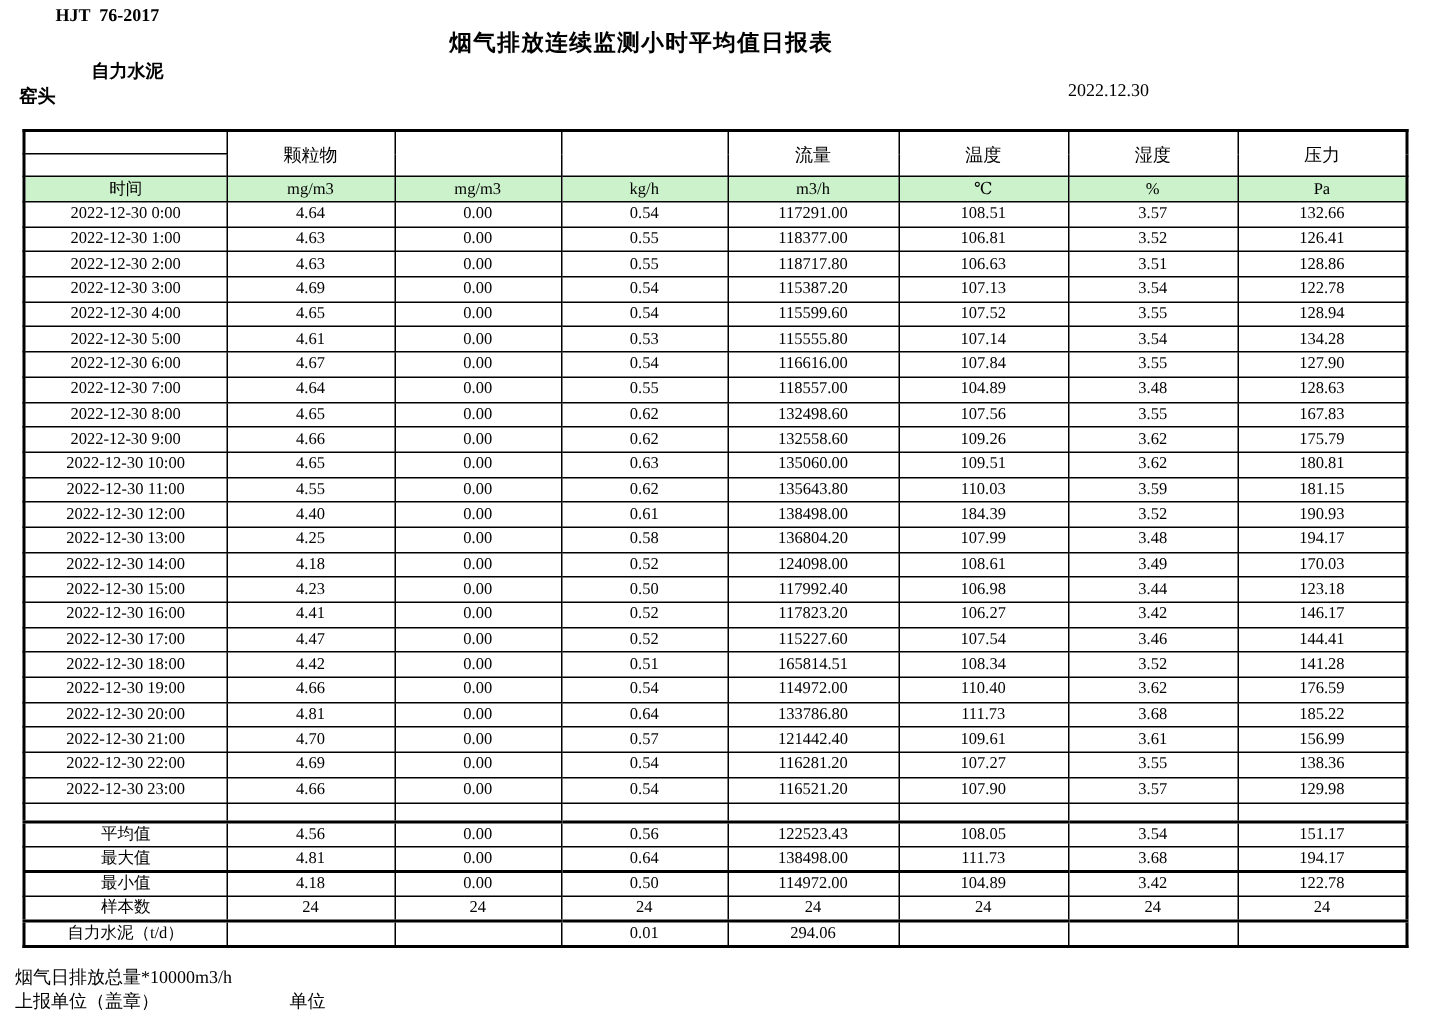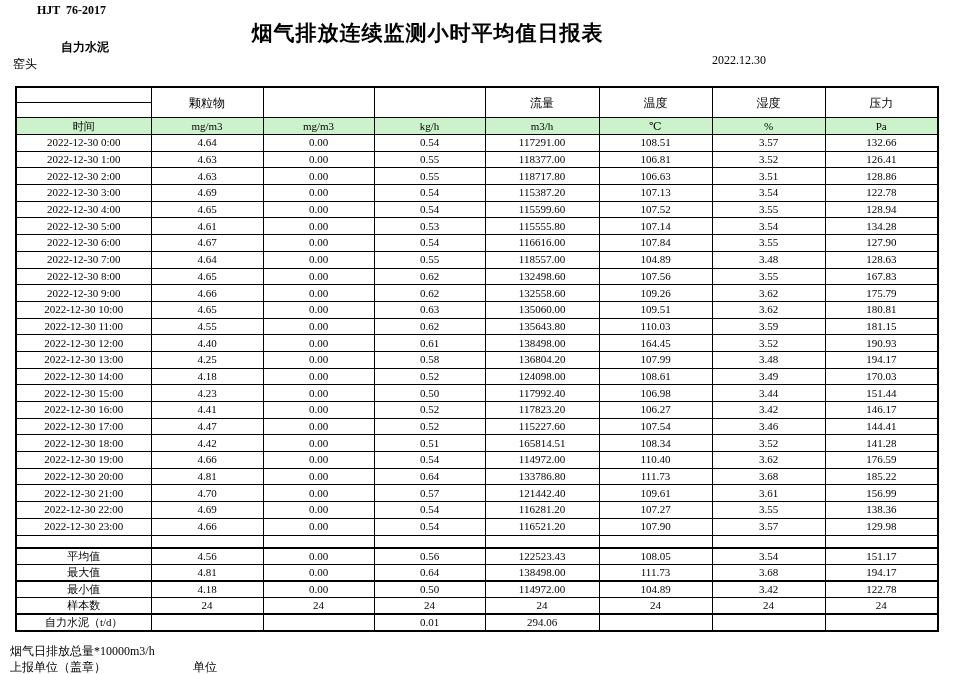--- a/index.html
+++ b/index.html
@@ -1,23 +1,23 @@
 <!DOCTYPE html>
 <html><head>
 <meta charset="utf-8">
 <style>
   html,body{margin:0;padding:0;}
   body{
     width:955px;height:674px;position:relative;background:#ffffff;color:#000;
     font-family:"Liberation Serif","DejaVu Serif",serif;
   }
   .std{position:absolute;left:37px;top:3px;font-size:12px;font-weight:bold;white-space:pre;}
-  .title{position:absolute;left:0;top:19px;width:855px;text-align:center;font-size:21px;font-weight:bold;letter-spacing:1px;}
+  .title{position:absolute;left:0;top:19px;width:855px;text-align:center;font-size:15px;font-weight:bold;letter-spacing:1px;}
   .company{position:absolute;left:13px;top:39px;font-size:12px;font-weight:bold;margin-left:48px;}
-  .kiln{position:absolute;left:13px;top:56px;font-size:12px;font-weight:normal;}
+  .kiln{position:absolute;left:13px;top:56px;font-size:12px;font-weight:bold;}
   .date{position:absolute;left:712px;top:53px;font-size:12px;}
   table{
     position:absolute;left:15px;top:86px;width:922px;
     border-collapse:collapse;table-layout:fixed;border:2px solid #000;padding-left:17px;
   }
   td{
     border:1px solid #000;text-align:center;vertical-align:middle;
     font-size:11px;padding:0;overflow:hidden;white-space:nowrap;
     height:15.7px;line-height:1;
   }
@@ -193,21 +193,21 @@
         <td>110.03</td>
         <td>3.59</td>
         <td>181.15</td>
       </tr>
       <tr class="data-row">
         <td>2022-12-30 12:00</td>
         <td>4.40</td>
         <td>0.00</td>
         <td>0.61</td>
         <td>138498.00</td>
-        <td>164.45</td>
+        <td>184.39</td>
         <td>3.52</td>
         <td>190.93</td>
       </tr>
       <tr class="data-row">
         <td>2022-12-30 13:00</td>
         <td>4.25</td>
         <td>0.00</td>
         <td>0.58</td>
         <td>136804.20</td>
         <td>107.99</td>
@@ -225,21 +225,21 @@
         <td>170.03</td>
       </tr>
       <tr class="data-row">
         <td>2022-12-30 15:00</td>
         <td>4.23</td>
         <td>0.00</td>
         <td>0.50</td>
         <td>117992.40</td>
         <td>106.98</td>
         <td>3.44</td>
-        <td>151.44</td>
+        <td>123.18</td>
       </tr>
       <tr class="data-row">
         <td>2022-12-30 16:00</td>
         <td>4.41</td>
         <td>0.00</td>
         <td>0.52</td>
         <td>117823.20</td>
         <td>106.27</td>
         <td>3.42</td>
         <td>146.17</td>

